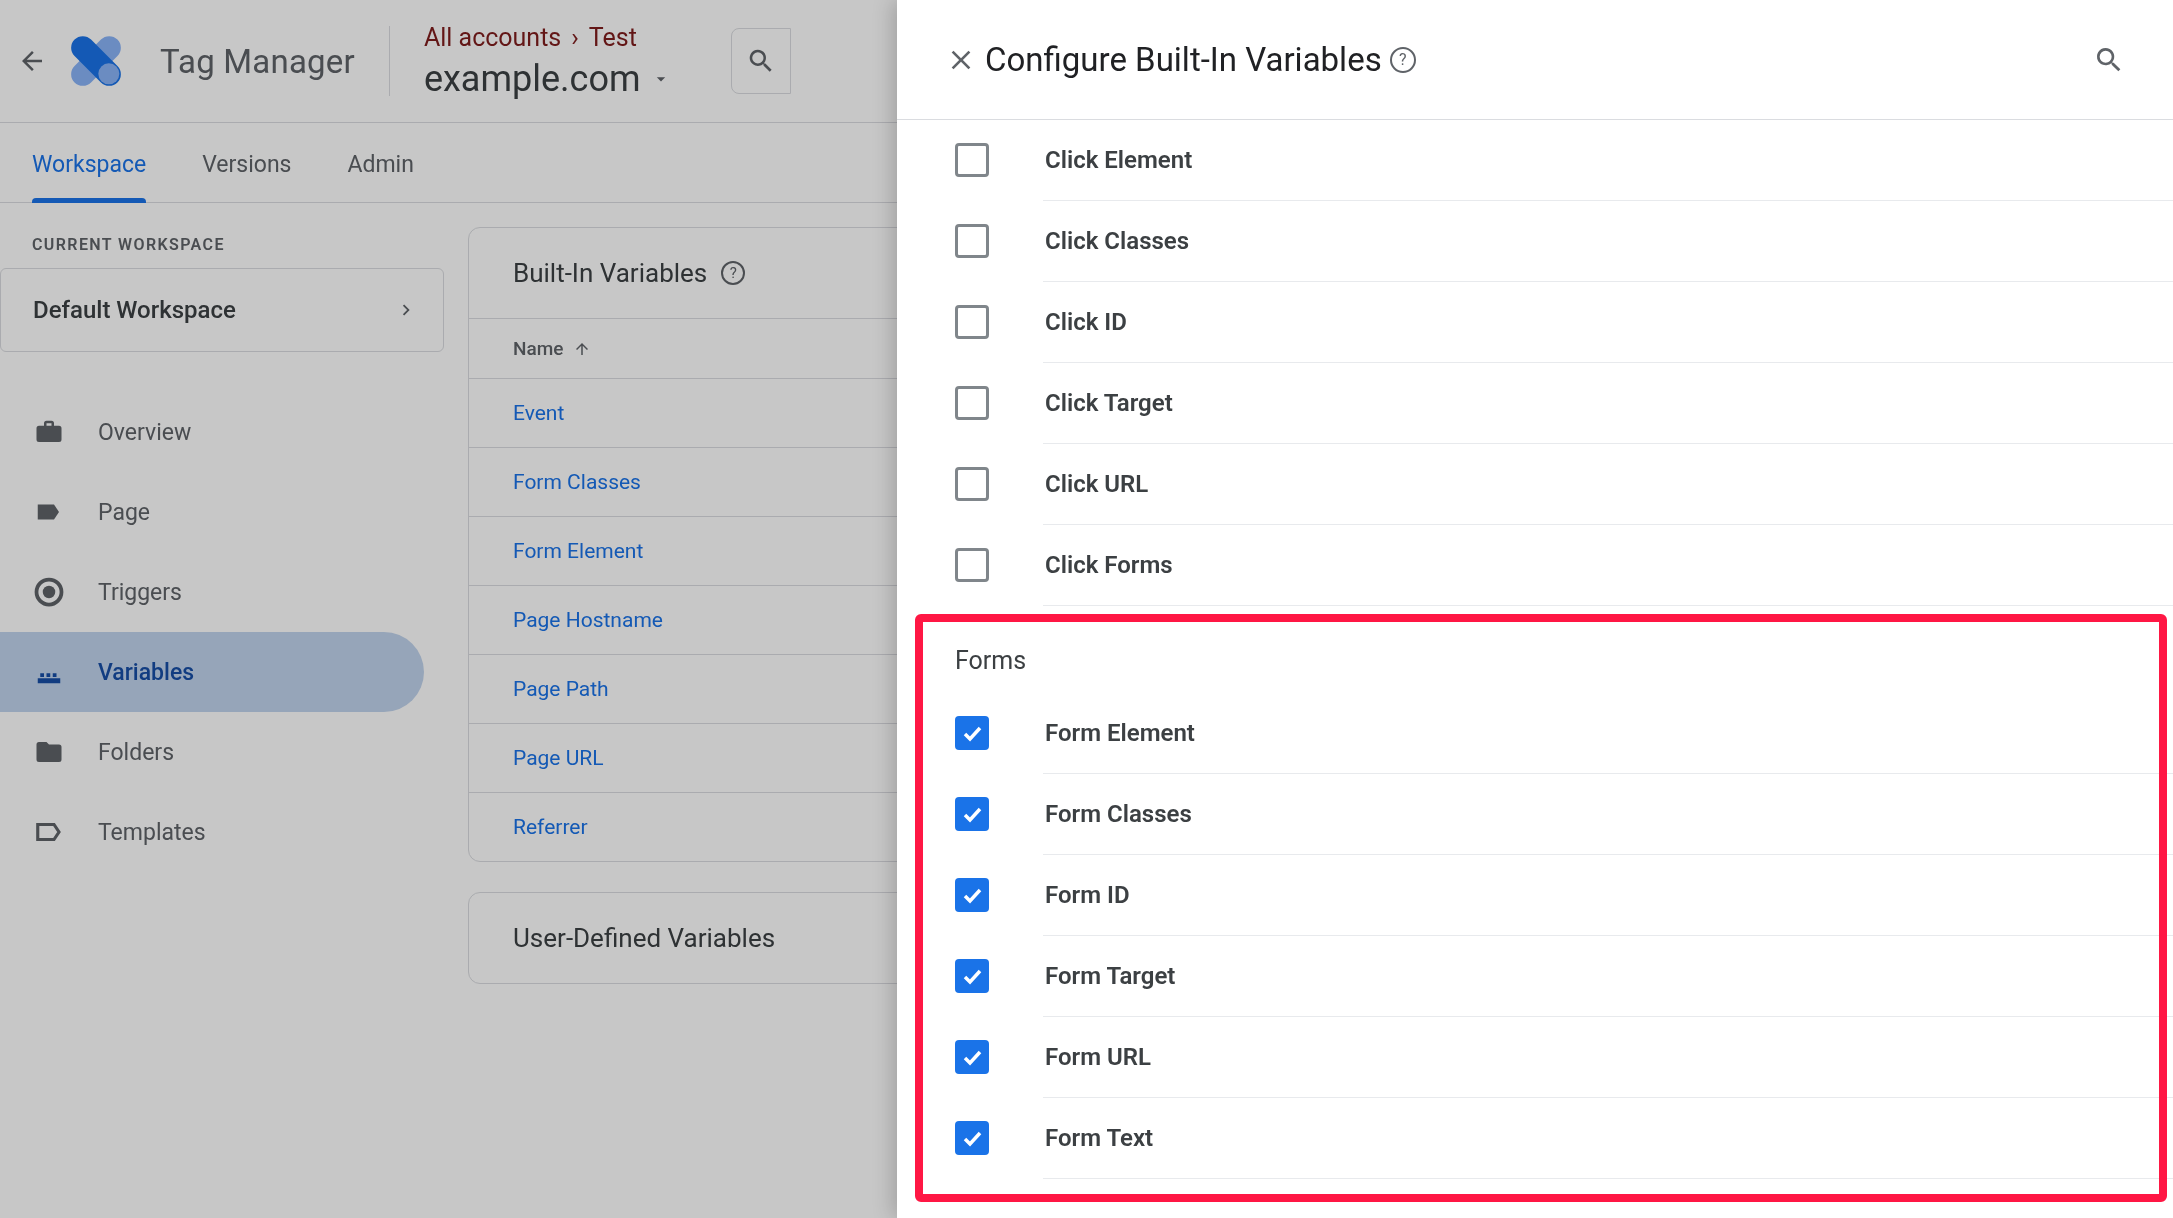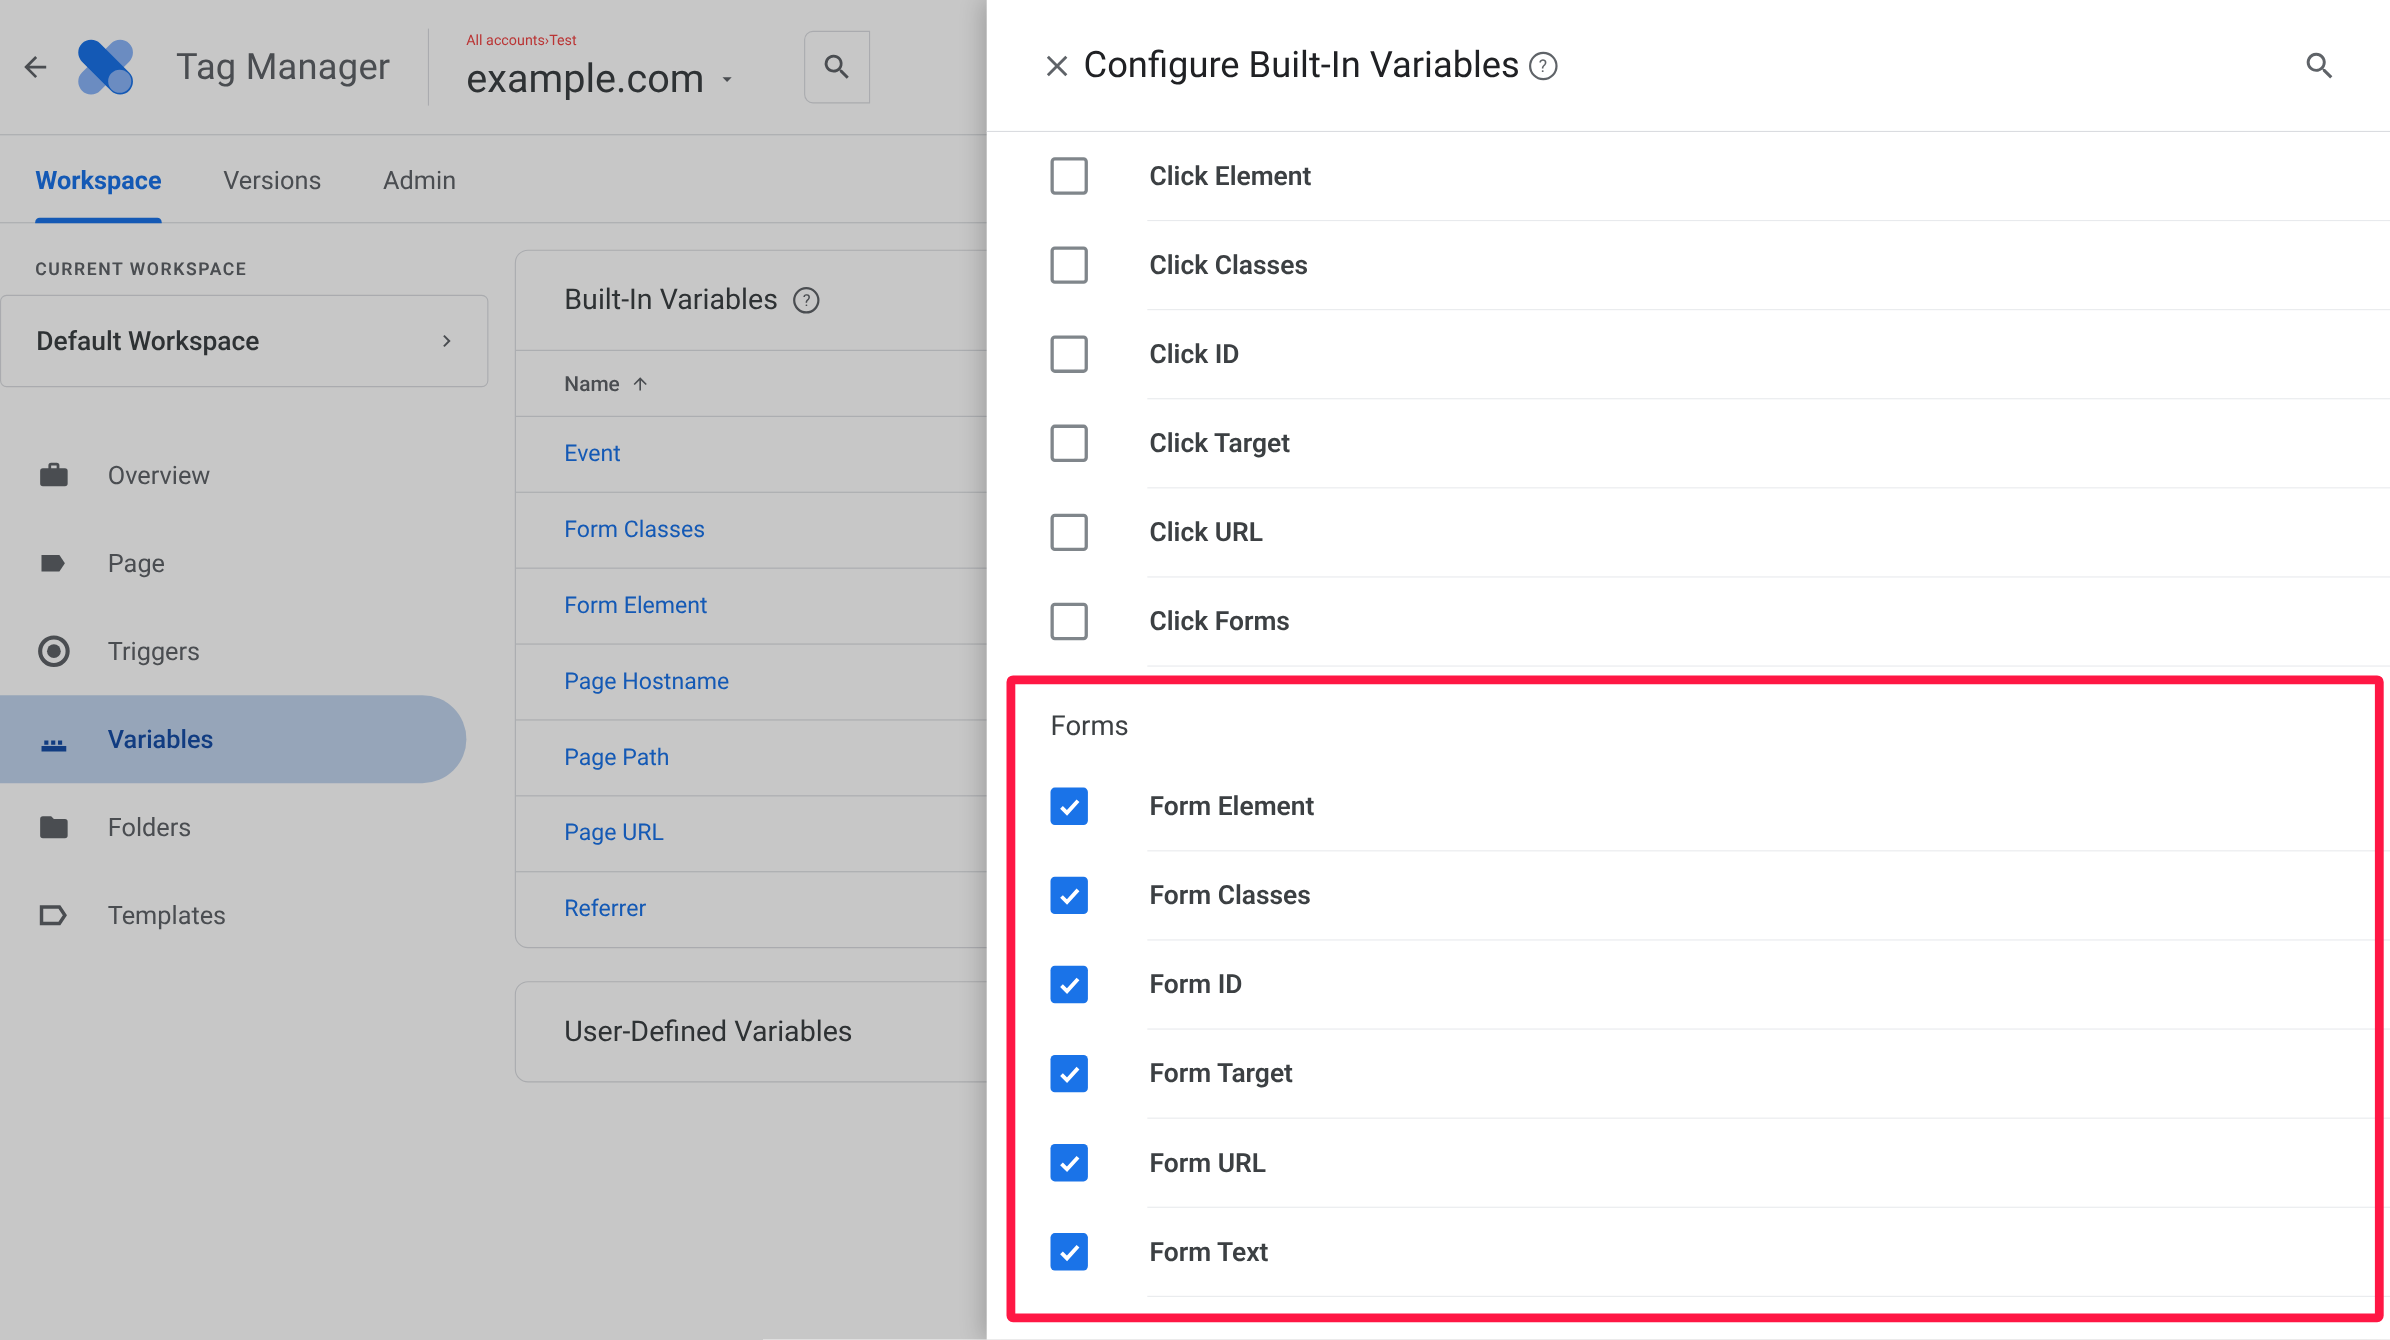--- a/index.html
+++ b/index.html
@@ -9,28 +9,28 @@
   .bg { position: absolute; inset: 0; }
   .bg .top-bar {
     height: 123px; display: flex; align-items: center; border-bottom: 1px solid #dadce0;
     padding-left: 8px;
   }
   .bg .back-arrow { width: 48px; height: 48px; display:flex; align-items:center; justify-content:center; color:#5f6368; cursor:pointer; }
   .bg .logo { width: 56px; height: 56px; margin-left: 12px; }
   .bg .app-title { font-size: 33px; color: #5f6368; margin-left: 36px; letter-spacing: 0.2px; }
   .bg .divider-v { width:1px; height:70px; background:#dadce0; margin:0 34px; }
   .bg .breadcrumb { display:flex; flex-direction:column; }
-  .bg .breadcrumb-row { display:flex; align-items:center; color:#ef4444; font-size:13px; }
+  .bg .breadcrumb-row { display:flex; align-items:center; gap:10px; color:#7f1d1d; font-size:25px; }
   .bg .container-name { display:flex; align-items:center; gap:10px; font-size:36px; color:#3c4043; margin-top:6px; }
   .bg .container-name .chev { color:#5f6368; }
   .bg .search-stub { margin-left:60px; width:60px; height:66px; border:1px solid #dadce0; border-radius:8px 0 0 8px; display:flex; align-items:center; justify-content:center; }
 
   .bg .nav-tabs { height:80px; display:flex; align-items:flex-end; gap:56px; padding-left:32px; border-bottom:1px solid #dadce0; }
   .bg .nav-tab { font-size:23px; color:#5f6368; padding-bottom:24px; position:relative; cursor:pointer; }
-  .bg .nav-tab.active { color:#1a73e8; font-weight:700; }
+  .bg .nav-tab.active { color:#1a73e8; font-weight:400; }
   .bg .nav-tab.active::after { content:""; position:absolute; left:0; right:0; bottom:-1px; height:5px; background:#1a73e8; border-radius:4px 4px 0 0; }
 
   .bg .body { display:flex; }
   .bg .side { width: 468px; padding-top: 18px; }
   .bg .side-label { font-size:16px; letter-spacing:1.4px; color:#5f6368; font-weight:600; padding-left:32px; padding-top:14px; padding-bottom:14px; }
   .bg .workspace-sel { border:1px solid #dadce0; border-radius:6px; margin:0 24px 40px 0; height:84px; display:flex; align-items:center; justify-content:space-between; padding:0 26px 0 32px; cursor:pointer; }
   .bg .workspace-sel span { font-size:24px; color:#3c4043; font-weight:500; }
   .bg .side-nav { display:flex; flex-direction:column; }
   .bg .side-item { height:80px; display:flex; align-items:center; gap:34px; padding-left:34px; color:#5f6368; font-size:23px; cursor:pointer; border-radius:0 40px 40px 0; margin-right:44px; }
   .bg .side-item svg, .bg .side-item .ico { width:30px; height:30px; flex-shrink:0; }

